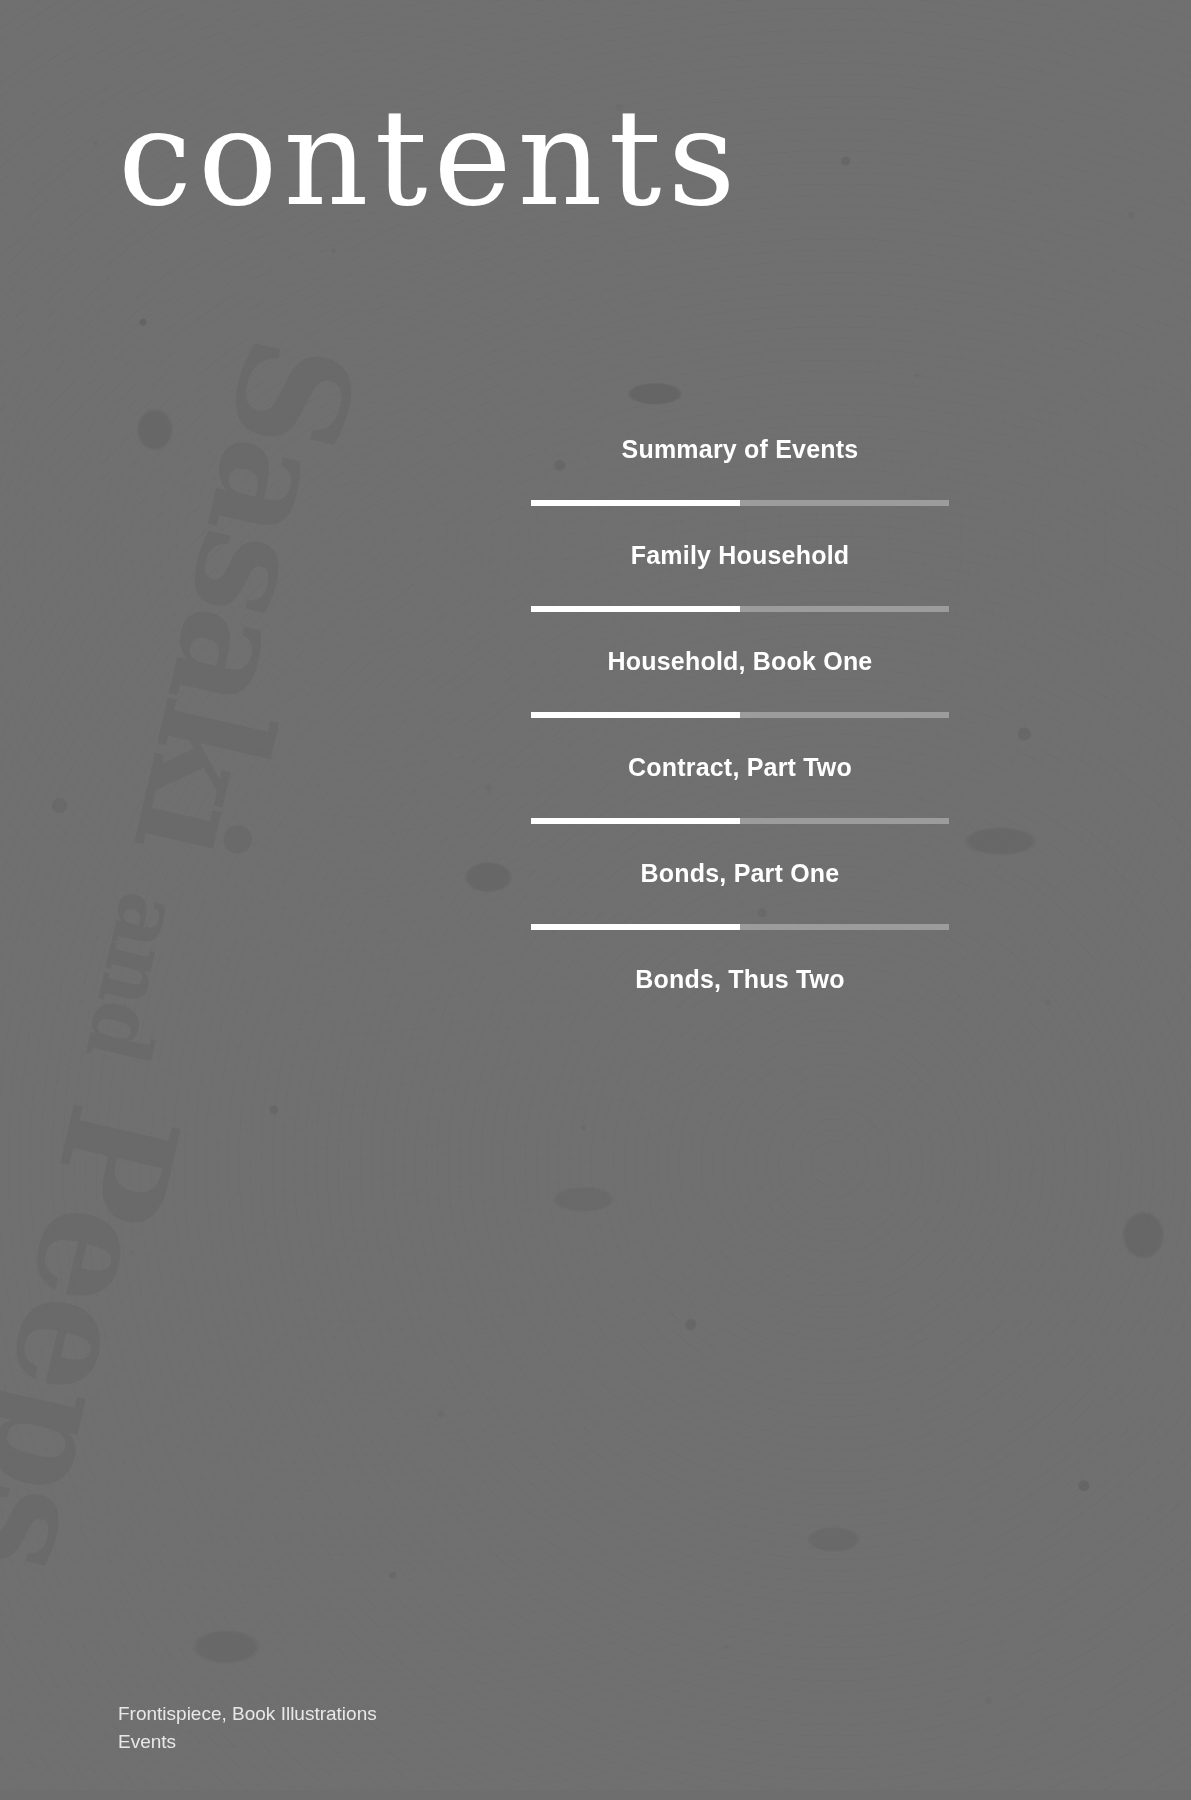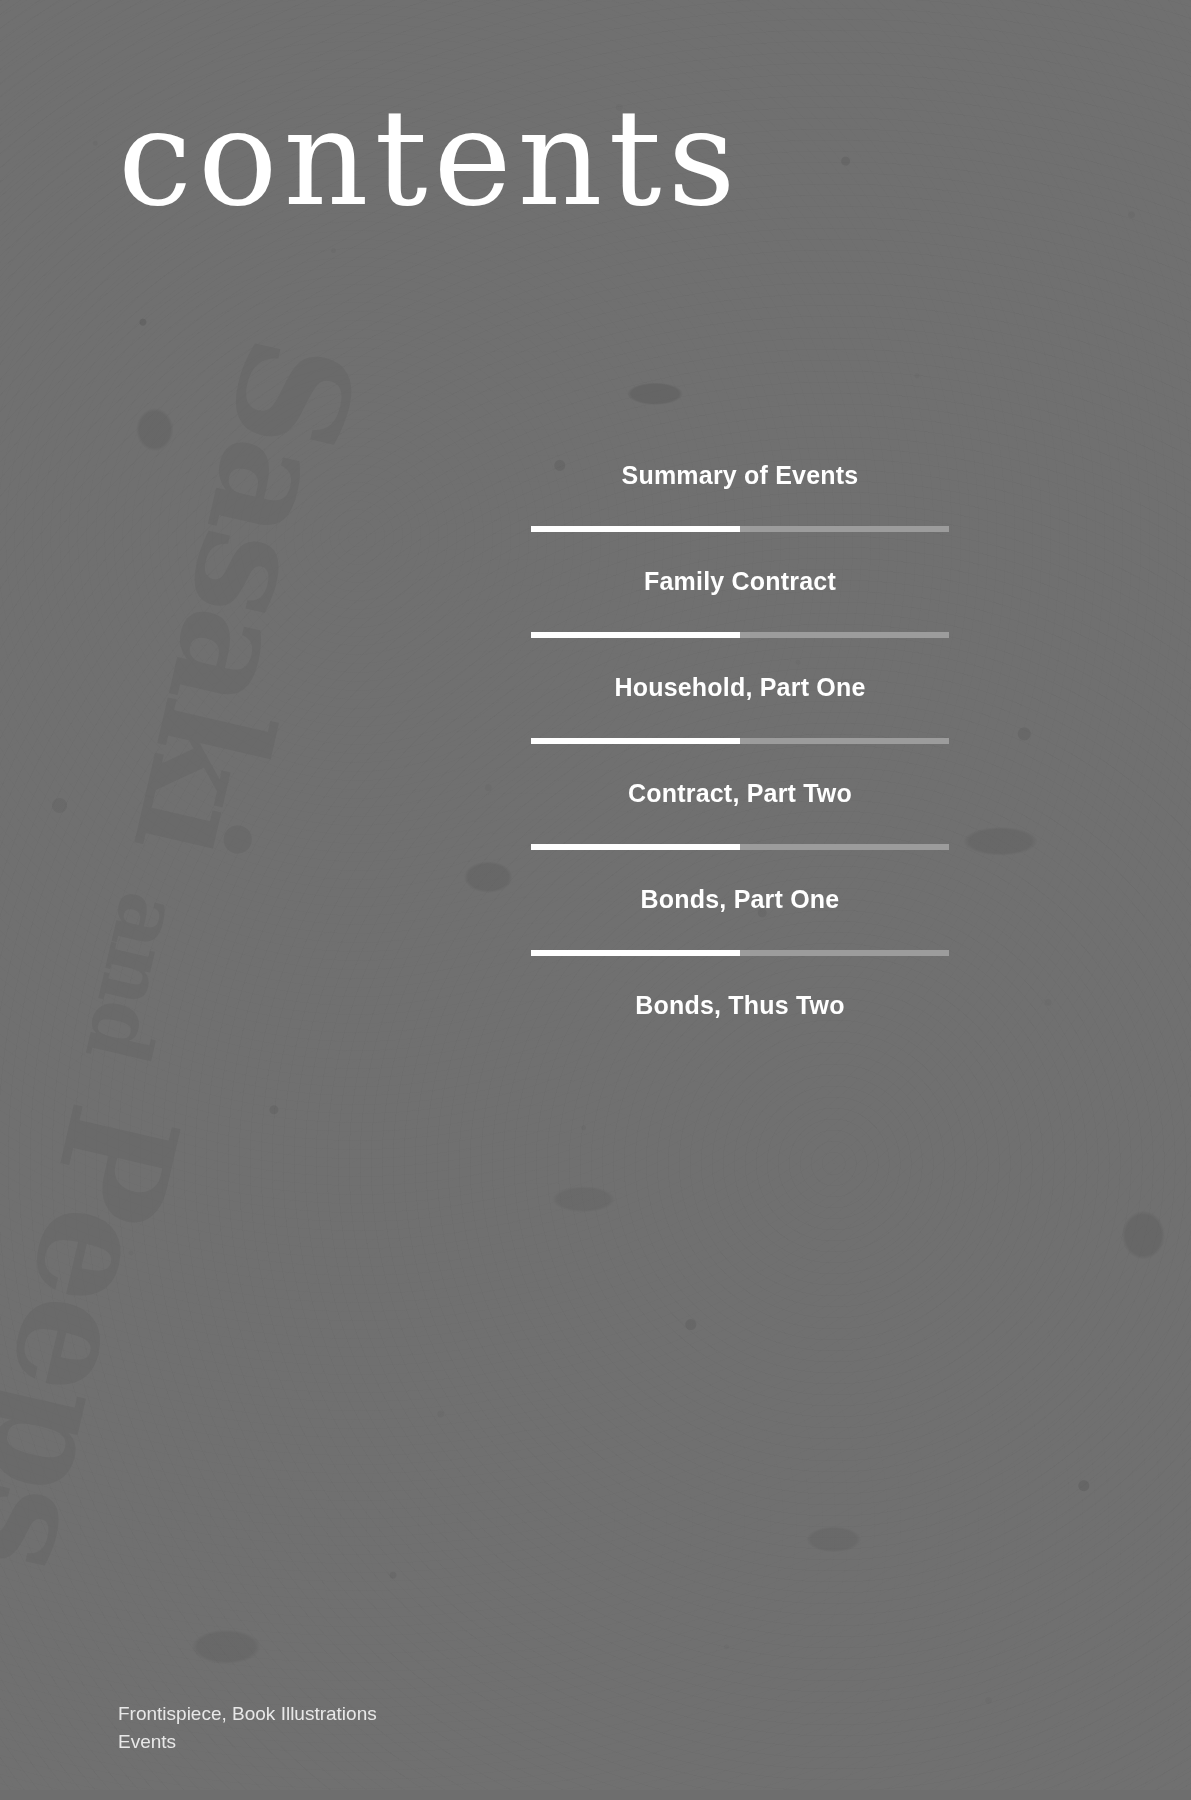--- a/index.html
+++ b/index.html
@@ -109,21 +109,21 @@
     font-weight: normal;
     font-size: 132px;
     line-height: 1.0;
     letter-spacing: 6px;
   }
 
   
   .toc {
     position: absolute;
     left: 531px;
-    top: 456px;
+    top: 430px;
     width: 418px;
     text-align: center;
   }
   .toc-entry {
     color: #ffffff;
     font-family: "Liberation Sans", sans-serif;
     font-weight: bold;
     font-size: 25px;
     line-height: 1.32;
     padding: 3px 0 2px 0;
@@ -179,27 +179,27 @@
 
   <div class="toc">
 
     <div class="toc-entry first">
       <div>Summary of Events</div>
     </div>
 
     <div class="rule"></div>
 
     <div class="toc-entry">
-      <div>Family Contract</div>
-    </div>
-
-    <div class="rule"></div>
-
-    <div class="toc-entry">
-      <div>Household, Part One</div>
+      <div>Family Household</div>
+    </div>
+
+    <div class="rule"></div>
+
+    <div class="toc-entry">
+      <div>Household, Book One</div>
     </div>
 
     <div class="rule"></div>
 
     <div class="toc-entry">
       <div>Contract, Part Two</div>
     </div>
 
     <div class="rule"></div>
 

